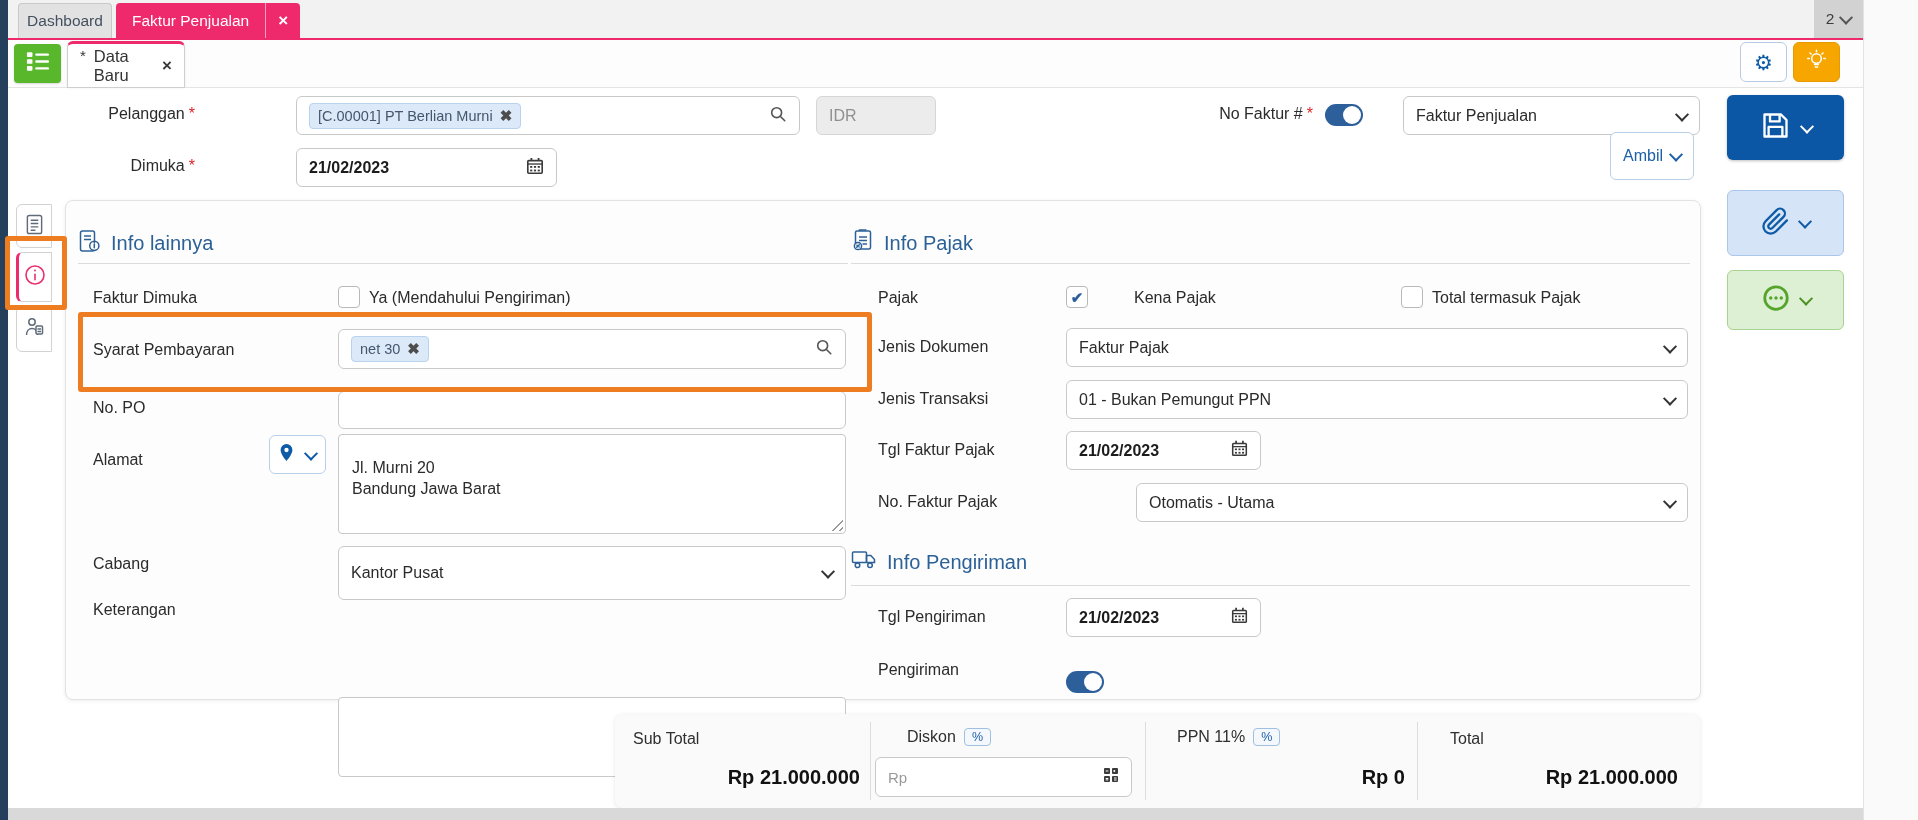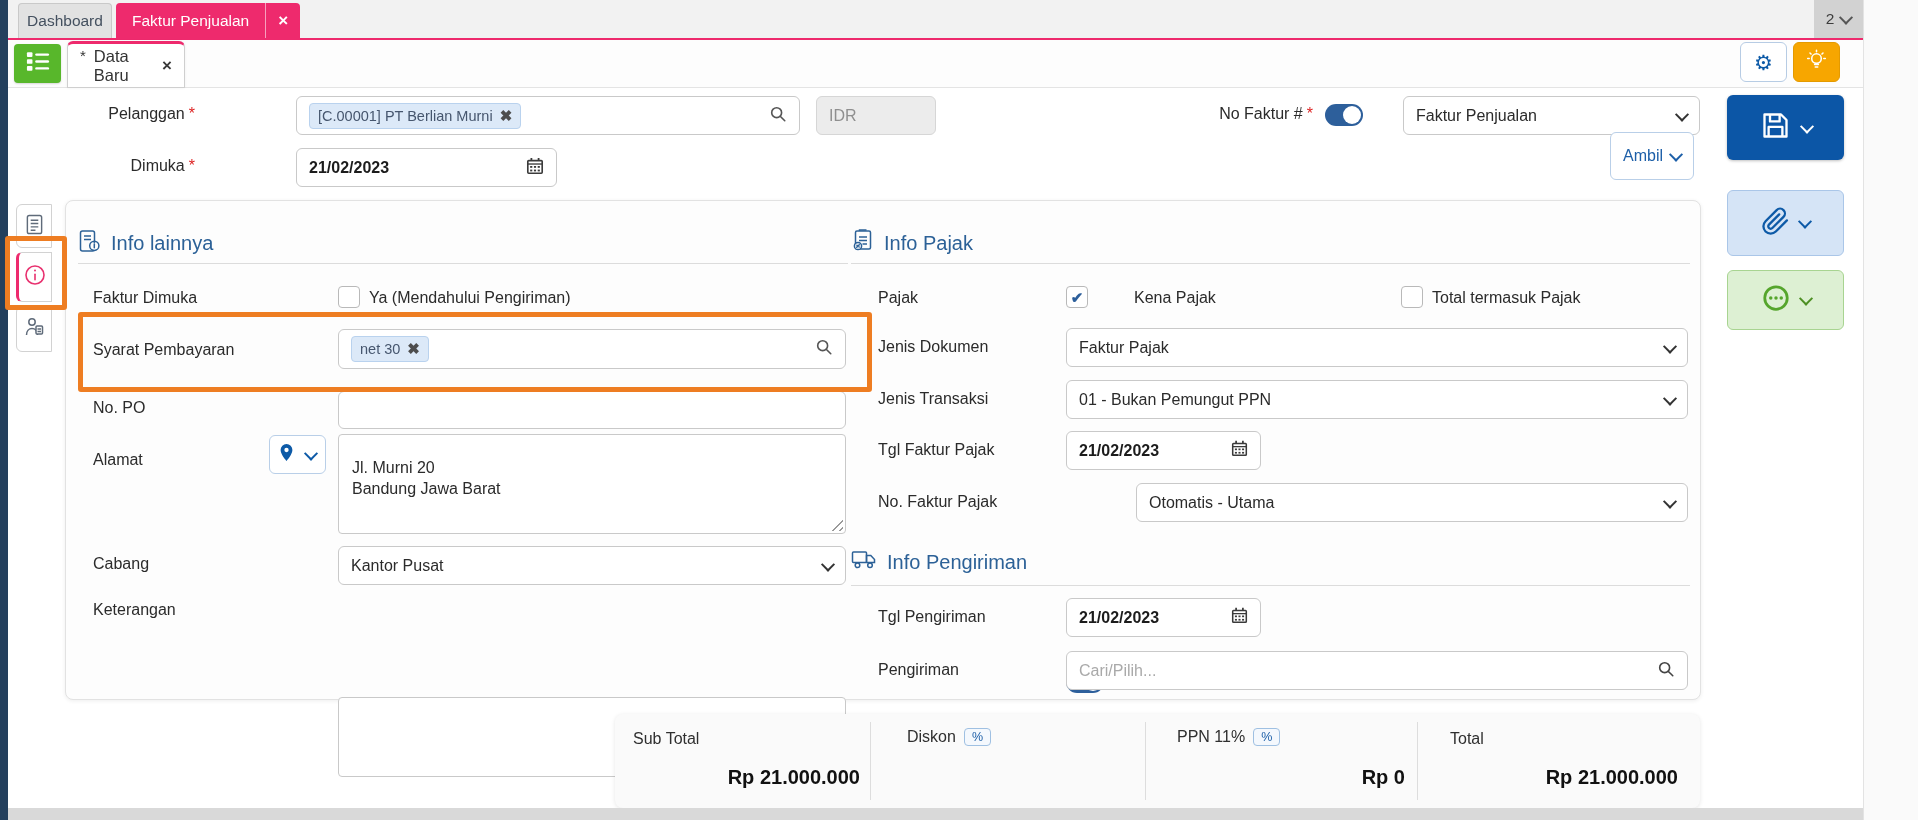--- a/index.html
+++ b/index.html
@@ -276,21 +276,21 @@
       </span>
       <span class="chev" style="color:#0d5aa7"></span>
     </div>
     <div class="abs textarea" style="left:272px;top:233px;width:508px;height:100px">
       <span style="white-space:pre-line">Jl. Murni 20
 Bandung Jawa Barat</span>
       <span class="rsz"></span>
     </div>
 
     <div class="abs lbl" style="left:27px;top:354px">Cabang</div>
-    <div class="abs select" style="left:272px;top:345px;width:508px;height:39px">
+    <div class="abs select" style="left:272px;top:345px;width:508px;height:54px">
       <span>Kantor Pusat</span>
       <span class="chev" style="color:#333"></span>
     </div>
 
     <div class="abs lbl" style="left:27px;top:400px">Keterangan</div>
     <div class="abs textarea" style="left:272px;top:396px;width:508px;height:80px">
       <span class="rsz"></span>
     </div>
 
     <div class="abs heading" style="left:785px;top:28px">
@@ -380,29 +380,20 @@
               <rect x="13" y="10" width="2.4" height="2"></rect>
               <rect x="4.6" y="14" width="2.4" height="2"></rect>
               <rect x="8.8" y="14" width="2.4" height="2"></rect>
               <rect x="13" y="14" width="2.4" height="2"></rect>
             </g>
           </svg>
       </span>
     </div>
 
     <div class="abs lbl" style="left:812px;top:460px">Pengiriman</div>
-    <div class="abs input" style="left:1000px;top:450px;width:622px;height:39px">
-      <span class="placeholder">Cari/Pilih...</span>
-      <span style="margin-left:auto">
-        <svg width="18" height="18" viewBox="0 0 20 20" fill="none" stroke="#444" stroke-width="1.8" stroke-linecap="round">
-            <circle cx="8.5" cy="8.5" r="5.5"></circle>
-            <path d="M13 13l4.5 4.5"></path>
-          </svg>
-      </span>
-    </div>
   </div>
 
   <div class="abs hl" style="left:5px;top:236px;width:62px;height:74px"></div>
   <div class="abs hl" style="left:78px;top:312px;width:794px;height:80px"></div>
 
   <div class="abs clipbtn" style="left:1727px;top:190px;width:117px;height:66px">
     <span>
       <svg width="29" height="29" viewBox="0 0 24 24" fill="none" stroke="#0d5aa7" stroke-width="1.9" stroke-linecap="round">
           <path d="M21.44 11.05l-9.19 9.19a6 6 0 0 1-8.49-8.49l9.19-9.19a4 4 0 0 1 5.66 5.66l-9.2 9.19a2 2 0 0 1-2.83-2.83l8.49-8.48"></path>
         </svg>
@@ -426,20 +417,32 @@
     <div class="abs tdiv" style="left:530px;top:8px;height:78px"></div>
     <div class="abs tdiv" style="left:802px;top:8px;height:78px"></div>
 
     <div class="abs tlabel" style="left:18px;top:16px">Sub Total</div>
     <div class="abs tvalue" style="left:0;top:52px;width:245px;text-align:right">Rp 21.000.000</div>
 
     <div class="abs tlabel" style="left:292px;top:14px">
       <span>Diskon</span>
       <span class="badge">%</span>
     </div>
+    <div class="abs input" style="left:260px;top:43px;width:257px;height:40px;background:#fff">
+      <span style="color:#9a9a9a;font-size:15px">Rp</span>
+      <span style="margin-left:auto">
+        <svg width="16" height="16" viewBox="0 0 16 16" fill="#3a3a3a">
+            <rect x="1" y="1" width="6" height="6" rx="1"></rect>
+            <rect x="9" y="1" width="6" height="6" rx="1"></rect>
+            <rect x="1" y="9" width="6" height="6" rx="1"></rect>
+            <rect x="9" y="9" width="6" height="6" rx="1"></rect>
+            <path d="M2.7 4h2.6M11.3 3v2M10.3 4h2M2.7 11.5h2.6M2.7 12.9h2.6M11 11h2.6M11 13h2.6" stroke="#fff" stroke-width="1"></path>
+          </svg>
+      </span>
+    </div>
 
     <div class="abs tlabel" style="left:562px;top:14px">
       <span>PPN 11%</span>
       <span class="badge">%</span>
     </div>
     <div class="abs tvalue" style="left:530px;top:52px;width:260px;text-align:right">Rp 0</div>
 
     <div class="abs tlabel" style="left:835px;top:16px">Total</div>
     <div class="abs tvalue" style="left:802px;top:52px;width:261px;text-align:right">Rp 21.000.000</div>
   </div>

